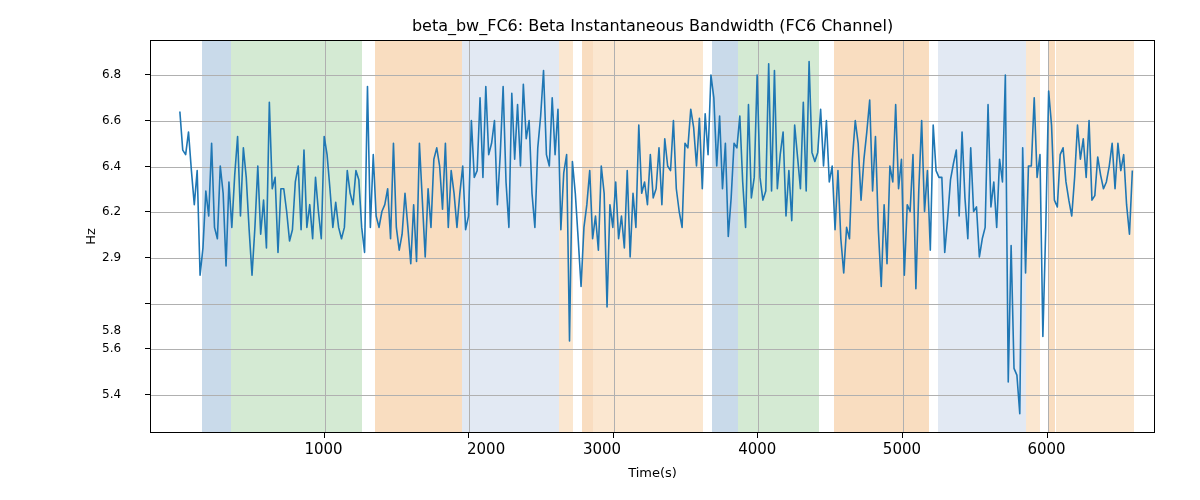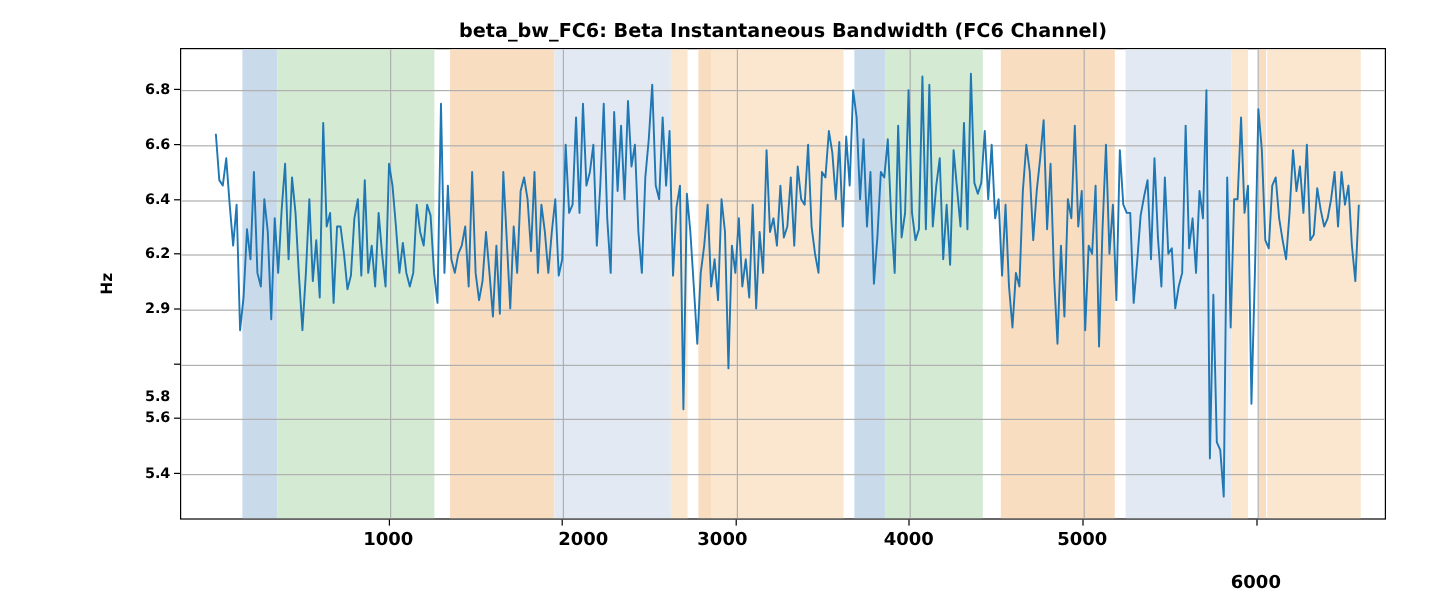--- a/index.html
+++ b/index.html
@@ -9,21 +9,20 @@
     height: 500px;
     background: #ffffff;
     font-family: "DejaVu Sans", "Helvetica Neue", Arial, sans-serif;
     font-size: 10px;
     color: #000000;
   }
   .figure {
     position: relative;
     width: 1108px;
     height: 500px;
-    font-weight: bold;
   }
   .title {
     position: absolute;
     top: 16px;
     left: 150px;
     width: 1005px;
     text-align: center;
     font-size: 16px;
     color: #000000;
   }
@@ -72,21 +71,20 @@
   .xtick-label {
     position: absolute;
     top: 440px;
     font-size: 15px;
     transform: translateX(-50%);
   }
   .ytick-label {
     position: absolute;
     font-size: 12px;
     transform: translateY(-50%);
-    text-align: right;
     width: 40px;
   }
   .tick-mark-x {
     position: absolute;
     width: 1px;
     height: 5px;
     background: #000000;
     top: 433px;
   }
   .tick-mark-y {
@@ -148,34 +146,35 @@
       <div class="grid-h" style="top: 217.064px;"></div>
       <div class="grid-h" style="top: 171.366px;"></div>
       <div class="grid-h" style="top: 125.669px;"></div>
       <div class="grid-h" style="top: 79.9709px;"></div>
       <div class="grid-h" style="top: 34.2733px;"></div>
       <svg class="line" id="line-svg" viewBox="0 0 1005 393" preserveAspectRatio="none">
       <path id="series-path" d="M28.92 70.83 L31.81 109.67 L34.71 114.24 L37.60 91.40 L40.49 130.24 L43.38 164.51 L46.27 130.24 L49.17 235.34 L52.06 207.92 L54.95 150.80 L57.84 175.94 L60.73 102.82 L63.63 187.36 L66.52 198.78 L69.41 125.67 L72.30 153.09 L75.19 226.20 L78.09 141.66 L80.98 187.36 L83.87 134.81 L86.76 95.97 L89.65 175.94 L92.55 107.39 L95.44 137.09 L98.33 189.65 L101.22 235.34 L104.12 187.36 L107.01 125.67 L109.90 194.22 L112.79 159.94 L115.68 207.92 L118.58 61.69 L121.47 148.52 L124.36 137.09 L127.25 212.49 L130.14 148.52 L133.04 148.52 L135.93 171.37 L138.82 201.07 L141.71 189.65 L144.60 141.66 L147.50 125.67 L150.39 189.65 L153.28 109.67 L156.17 187.36 L159.06 164.51 L161.96 198.78 L164.85 137.09 L167.74 171.37 L170.63 198.78 L173.53 95.97 L176.42 114.24 L179.31 148.52 L182.20 187.36 L185.09 162.23 L187.99 187.36 L190.88 198.78 L193.77 187.36 L196.66 130.24 L199.55 153.09 L202.45 164.51 L205.34 130.24 L208.23 139.38 L211.12 187.36 L214.01 212.49 L216.91 45.70 L219.80 187.36 L222.69 114.24 L225.58 175.94 L228.47 187.36 L231.37 171.37 L234.26 164.51 L237.15 148.52 L240.04 198.78 L242.94 102.82 L245.83 187.36 L248.72 210.21 L251.61 194.22 L254.50 153.09 L257.40 187.36 L260.29 223.92 L263.18 164.51 L266.07 221.63 L268.96 102.82 L271.86 159.94 L274.75 217.06 L277.64 148.52 L280.53 187.36 L283.42 118.81 L286.32 107.39 L289.21 125.67 L292.10 169.08 L294.99 102.82 L297.88 187.36 L300.78 130.24 L303.67 153.09 L306.56 187.36 L309.45 153.09 L312.35 125.67 L315.24 189.65 L318.13 175.94 L321.02 79.97 L323.91 137.09 L326.81 130.24 L329.70 57.12 L332.59 137.09 L335.48 45.70 L338.37 114.24 L341.27 102.82 L344.16 79.97 L347.05 164.51 L349.94 114.24 L352.83 45.70 L355.73 141.66 L358.62 187.36 L361.51 52.55 L364.40 118.81 L367.29 63.98 L370.19 125.67 L373.08 43.41 L375.97 98.25 L378.86 79.97 L381.76 153.09 L384.65 187.36 L387.54 107.39 L390.43 75.40 L393.32 29.70 L396.22 114.24 L399.11 125.67 L402.00 57.12 L404.89 114.24 L407.78 68.55 L410.68 189.65 L413.57 132.52 L416.46 114.24 L419.35 301.60 L422.24 121.10 L425.14 153.09 L428.03 198.78 L430.92 246.77 L433.81 187.36 L436.71 164.51 L439.60 130.24 L442.49 198.78 L445.38 175.94 L448.27 210.21 L451.17 125.67 L454.06 153.09 L456.95 267.33 L459.84 164.51 L462.73 187.36 L465.63 141.66 L468.52 198.78 L471.41 175.94 L474.30 207.92 L477.19 130.24 L480.09 217.06 L482.98 153.09 L485.87 187.36 L488.76 84.54 L491.65 153.09 L494.55 141.66 L497.44 164.51 L500.33 114.24 L503.22 157.66 L506.12 148.52 L509.01 107.39 L511.90 164.51 L514.79 98.25 L517.68 125.67 L520.58 130.24 L523.47 79.97 L526.36 148.52 L529.25 171.37 L532.14 187.36 L535.04 102.82 L537.93 107.39 L540.82 68.55 L543.71 86.83 L546.60 125.67 L549.50 77.69 L552.39 148.52 L555.28 73.12 L558.17 114.24 L561.06 34.27 L563.96 57.12 L566.85 125.67 L569.74 75.40 L572.63 148.52 L575.53 102.82 L578.42 196.50 L581.31 157.66 L584.20 102.82 L587.09 107.39 L589.99 75.40 L592.88 141.66 L595.77 187.36 L598.66 63.98 L601.55 157.66 L604.45 137.09 L607.34 34.27 L610.23 137.09 L613.12 159.94 L616.01 150.80 L618.91 22.85 L621.80 150.80 L624.69 29.70 L627.58 148.52 L630.47 114.24 L633.37 91.40 L636.26 175.94 L639.15 130.24 L642.04 180.51 L644.94 84.54 L647.83 116.53 L650.72 148.52 L653.61 61.69 L656.50 150.80 L659.40 20.56 L662.29 111.96 L665.18 121.10 L668.07 111.96 L670.96 68.55 L673.86 125.67 L676.75 79.97 L679.64 141.66 L682.53 125.67 L685.42 189.65 L688.32 130.24 L691.21 198.78 L694.10 233.06 L696.99 187.36 L699.88 198.78 L702.78 118.81 L705.67 79.97 L708.56 102.82 L711.45 159.94 L714.35 118.81 L717.24 91.40 L720.13 59.41 L723.02 150.80 L725.91 95.97 L728.81 189.65 L731.70 246.77 L734.59 164.51 L737.48 223.92 L740.37 125.67 L743.27 141.66 L746.16 63.98 L749.05 148.52 L751.94 118.81 L754.83 235.34 L757.73 164.51 L760.62 171.37 L763.51 114.24 L766.40 249.05 L769.29 150.80 L772.19 79.97 L775.08 171.37 L777.97 130.24 L780.86 210.21 L783.76 84.54 L786.65 130.24 L789.54 137.09 L792.43 137.09 L795.32 212.49 L798.22 178.22 L801.11 139.38 L804.00 123.38 L806.89 109.67 L809.78 175.94 L812.68 91.40 L815.57 157.66 L818.46 198.78 L821.35 107.39 L824.24 171.37 L827.14 166.80 L830.03 217.06 L832.92 198.78 L835.81 187.36 L838.71 63.98 L841.60 166.80 L844.49 141.66 L847.38 187.36 L850.27 118.81 L853.17 141.66 L856.06 34.27 L858.95 342.73 L861.84 205.64 L864.73 329.02 L867.63 335.88 L870.52 374.72 L873.41 107.39 L876.30 233.06 L879.19 125.67 L882.09 125.67 L884.98 57.12 L887.87 137.09 L890.76 114.24 L893.65 297.03 L896.55 187.36 L899.44 50.27 L902.33 84.54 L905.22 159.94 L908.12 166.80 L911.01 114.24 L913.90 107.39 L916.79 141.66 L919.68 159.94 L922.58 175.94 L925.47 137.09 L928.36 84.54 L931.25 118.81 L934.14 98.25 L937.04 137.09 L939.93 79.97 L942.82 159.94 L945.71 155.37 L948.60 116.53 L951.50 134.81 L954.39 148.52 L957.28 141.66 L960.17 125.67 L963.06 102.82 L965.96 148.52 L968.85 102.82 L971.74 130.24 L974.63 114.24 L977.53 164.51 L980.42 194.22 L983.31 130.24 "></path>
     </svg>
   </div>
 
+  <div class="xlabel">Time(s)</div>
 
   <div id="tick-layer">
       <div class="tick-mark-x" style="left: 323.525px;"></div>
       <div class="xtick-label" style="left: 323.525px;">1000</div>
       <div class="tick-mark-x" style="left: 468.129px;"></div>
       <div class="xtick-label" style="left: 468.129px; margin-left: 18px;">2000</div>
       <div class="tick-mark-x" style="left: 612.734px;"></div>
       <div class="xtick-label" style="left: 602px;">3000</div>
       <div class="tick-mark-x" style="left: 757.338px;"></div>
       <div class="xtick-label" style="left: 757.338px;">4000</div>
       <div class="tick-mark-x" style="left: 901.942px;"></div>
       <div class="xtick-label" style="left: 901.942px;">5000</div>
       <div class="tick-mark-x" style="left: 1046.55px;"></div>
-      <div class="xtick-label" style="left: 1046.55px; margin-top: 36px;">6000</div>
+      <div class="xtick-label" style="left: 1046.55px;">6000</div>
       <div class="tick-mark-y" style="top: 394.157px;"></div>
       <div class="ytick-label" style="left: 102px; top: 394.157px;">5.4</div>
       <div class="tick-mark-y" style="top: 348.459px;"></div>
       <div class="ytick-label" style="left: 102px; top: 348.459px;">5.6</div>
       <div class="tick-mark-y" style="top: 302.762px;"></div>
       <div class="ytick-label" style="left: 102px; top: 302.762px; margin-top: 27px;">5.8</div>
       <div class="tick-mark-y" style="top: 257.064px;"></div>
       <div class="ytick-label" style="left: 102px; top: 257.064px;">2.9</div>
       <div class="tick-mark-y" style="top: 211.366px;"></div>
       <div class="ytick-label" style="left: 102px; top: 211.366px;">6.2</div>

